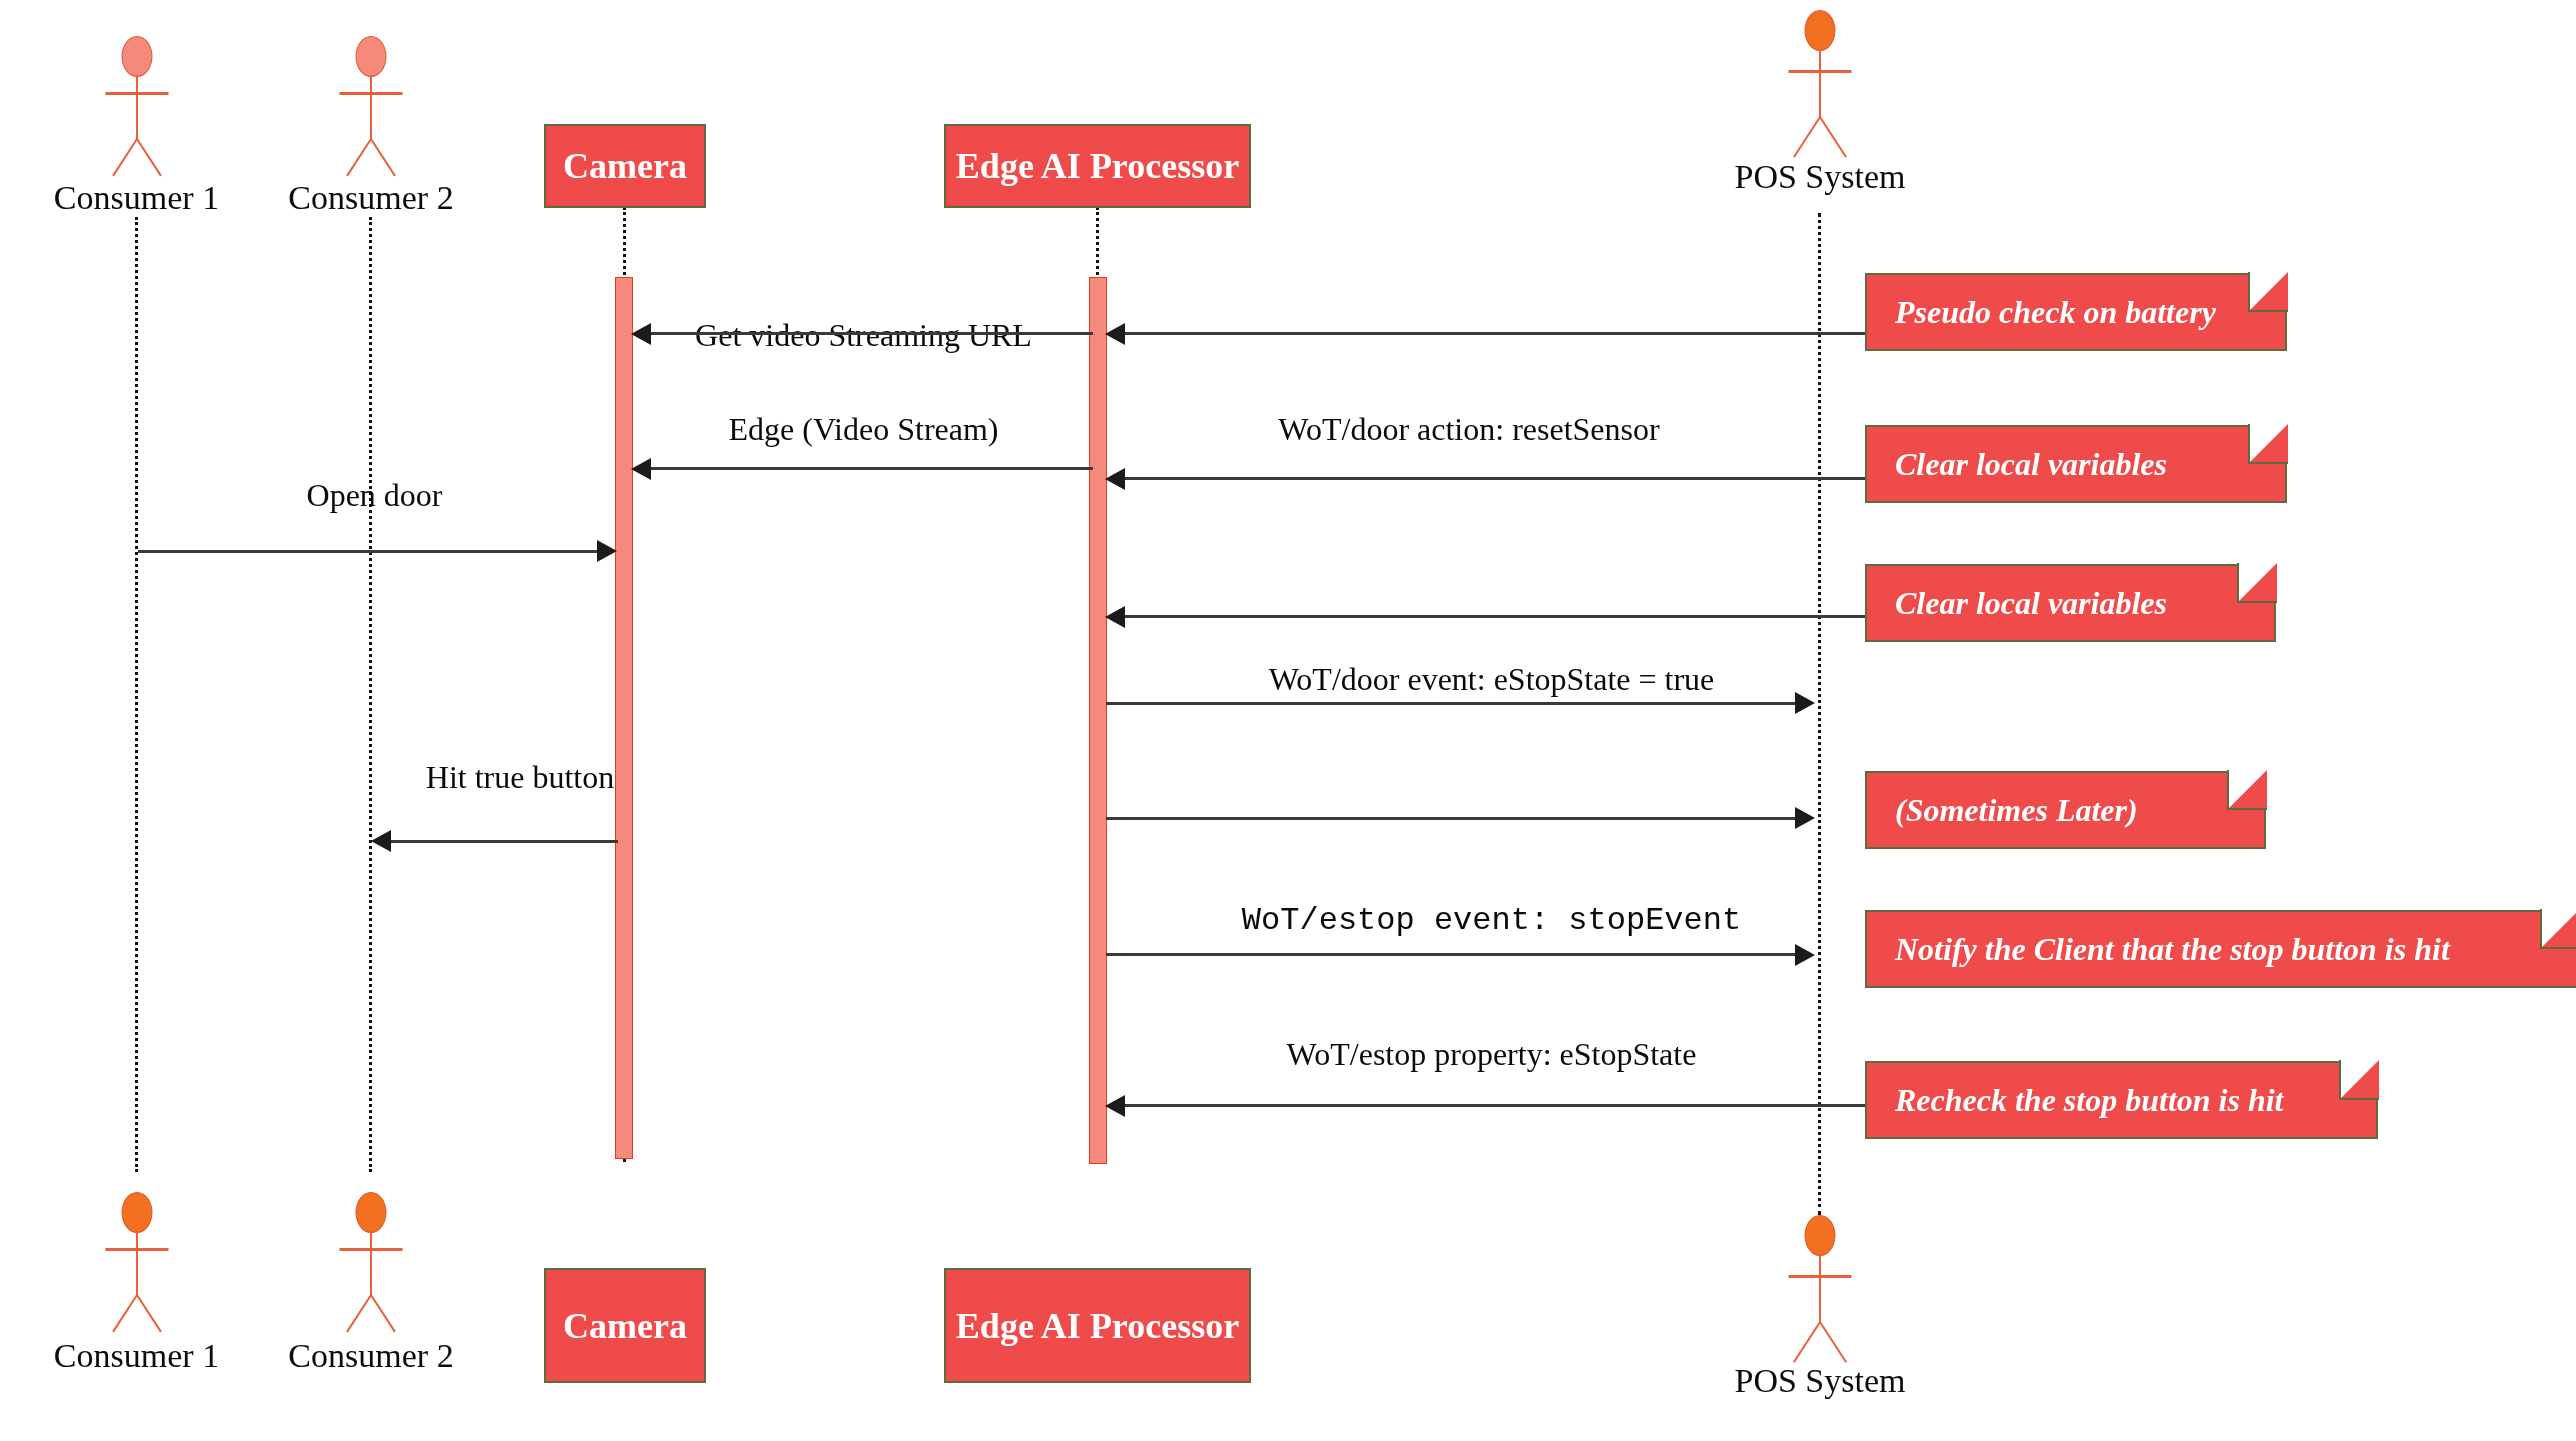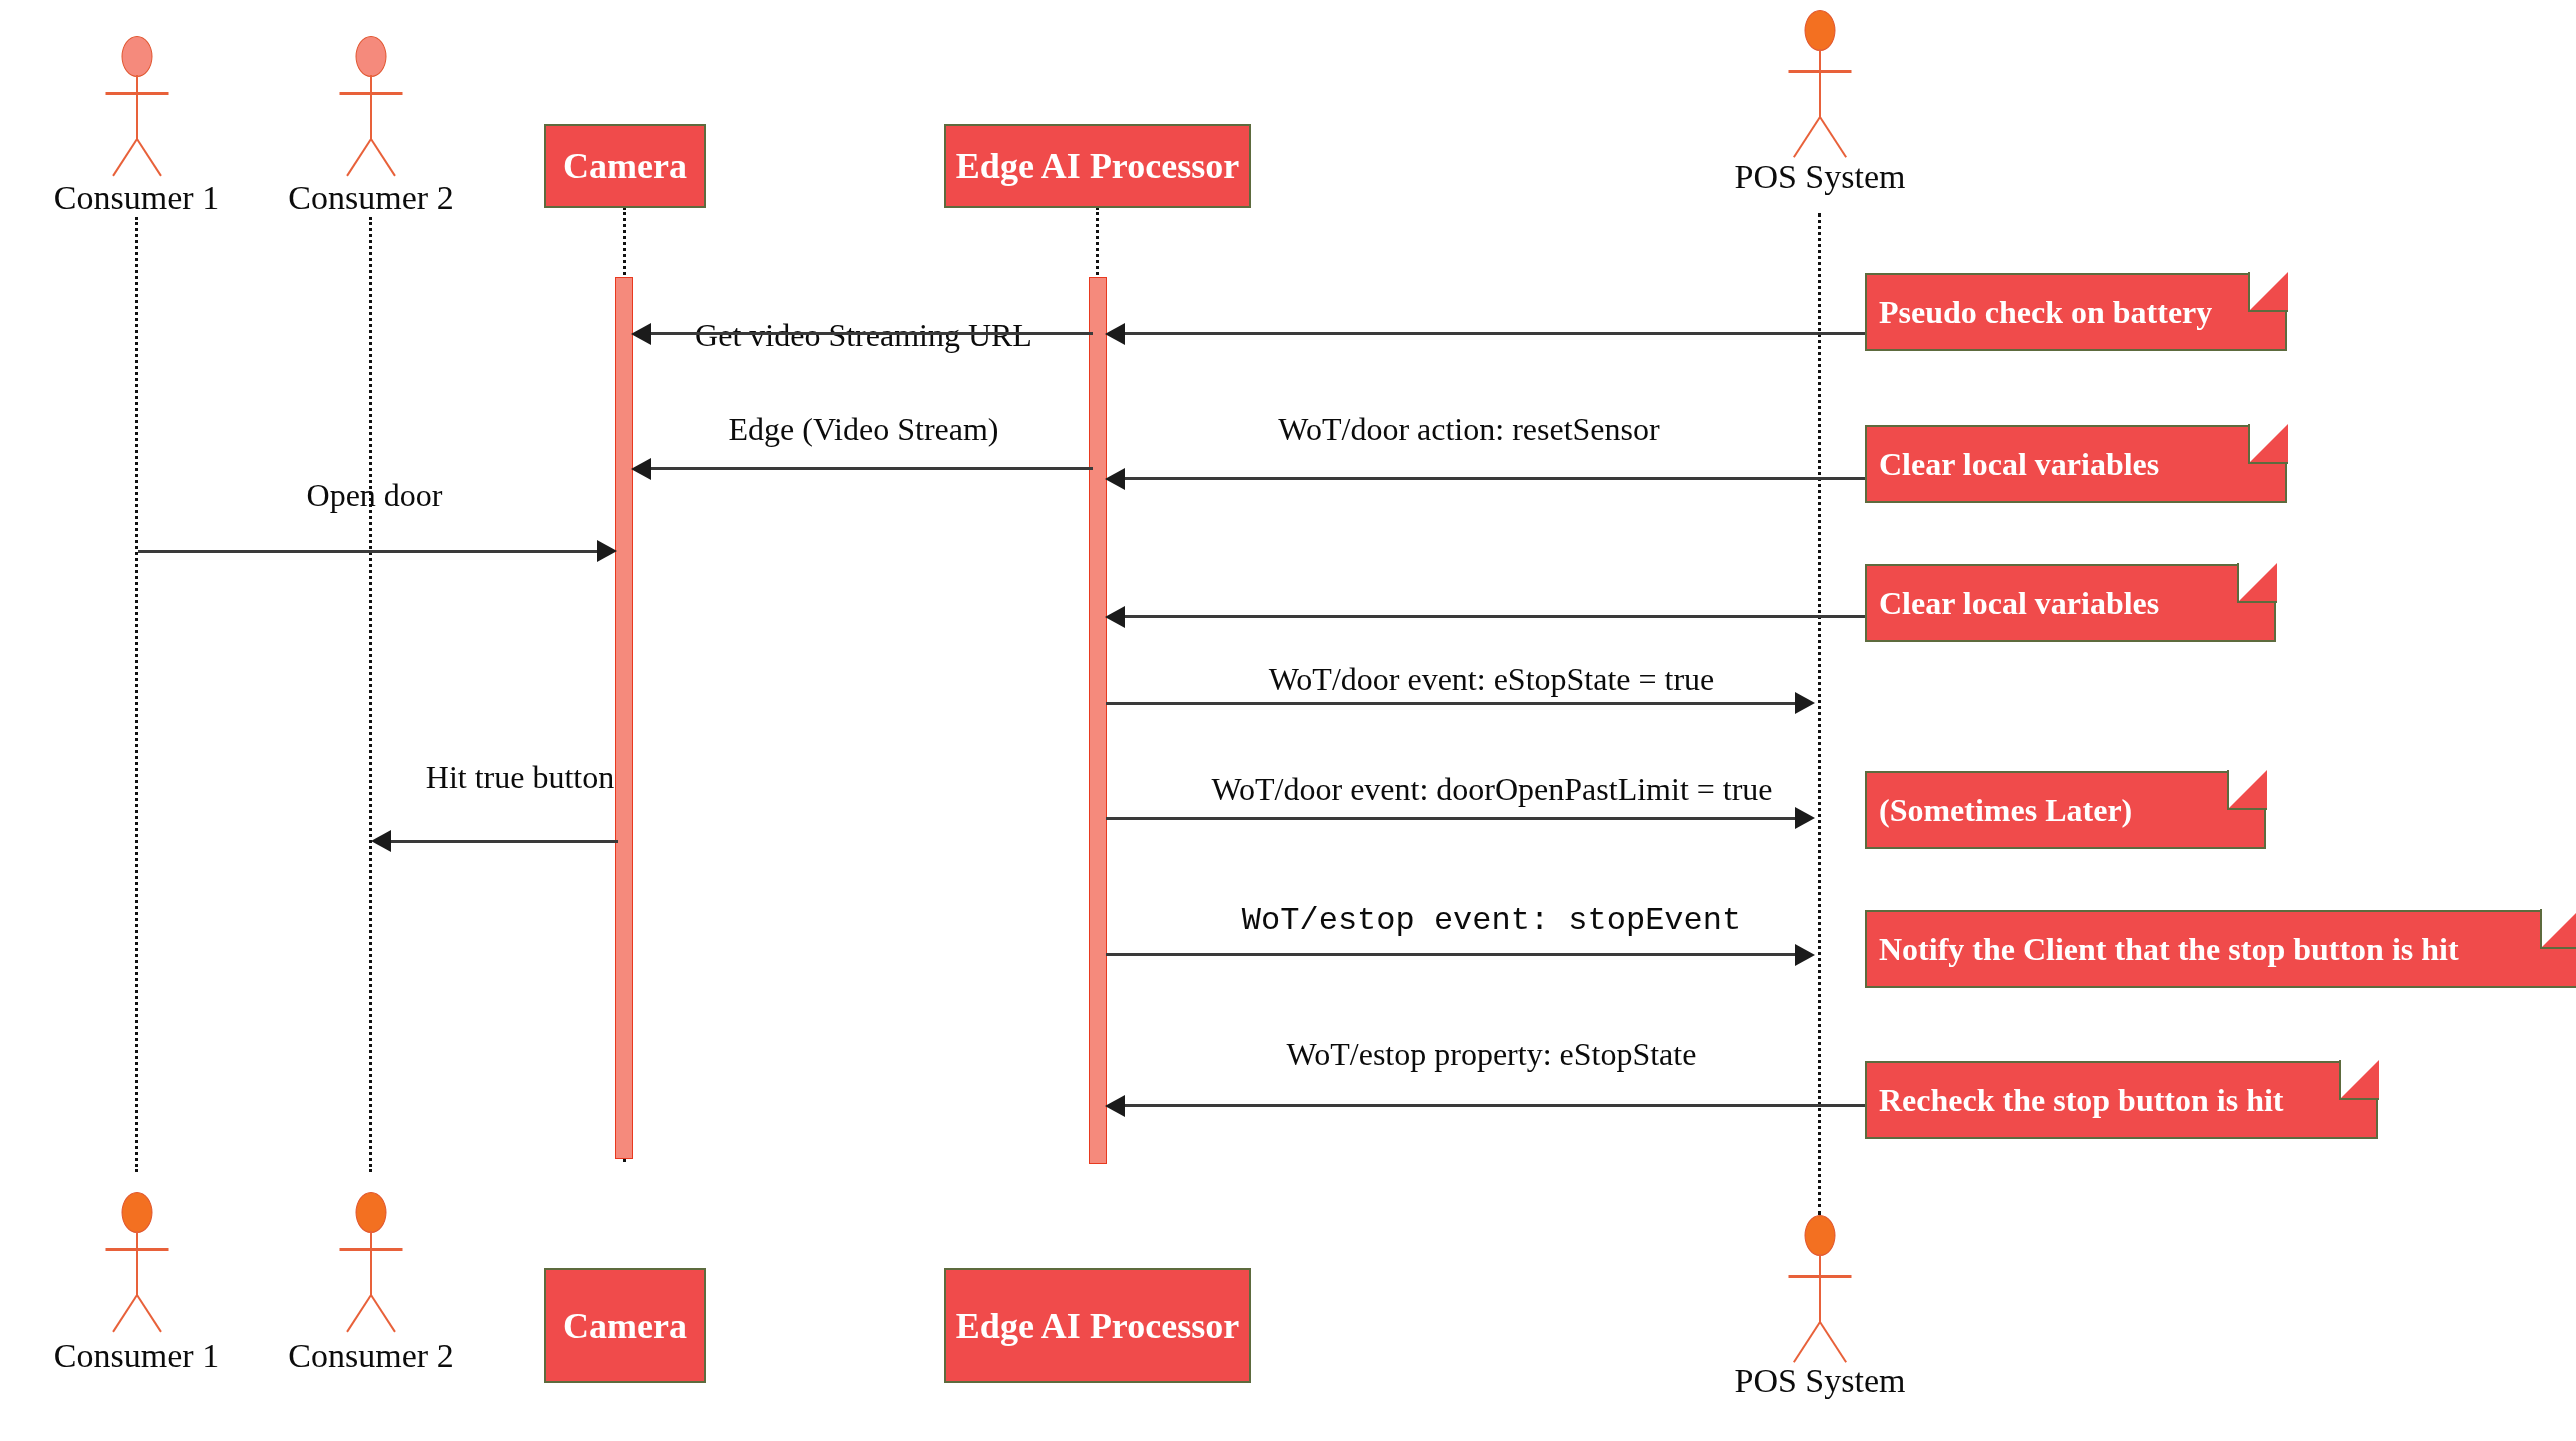--- a/index.html
+++ b/index.html
@@ -61,21 +61,21 @@
     position:absolute;white-space:nowrap;font-size:32px;color:#0b0b0b;
     text-align:center;
   }
   
   .note{
     position:absolute;background:#f04b4b;
     border:2.6px solid #5d6b3e;box-sizing:border-box;
     color:#fff;font-weight:bold;font-size:32px;white-space:nowrap;
     display:flex;align-items:center;
   }
-  .note span{padding-left:12px;}
+  .note span{padding-left:28px;font-style:italic;}
   .note .fold{
     position:absolute;top:-2.6px;right:-2.6px;width:38px;height:38px;
     background:#ffffff;
     border-left:2.6px solid #5d6b3e;border-bottom:2.6px solid #5d6b3e;
   }
   .note .fold-inner{
     position:absolute;top:-2.6px;right:-2.6px;width:0;height:0;
     border-left:38px solid transparent;border-bottom:38px solid #f04b4b;
   }
 </style>
@@ -146,21 +146,20 @@
   <div class="msg-line" style="left:138px;top:550px;width:460px;"></div>
   <div class="arrow right" style="left:597px;top:540px;"></div>
 
   <div class="msg-line" style="left:1122px;top:615px;width:746px;"></div>
   <div class="arrow left" style="left:1105px;top:606px;"></div>
 
   <div class="msg-label" style="left:1108px;top:661px;width:767px;">WoT/door event: eStopState = true</div>
   <div class="msg-line" style="left:1106px;top:702px;width:690px;"></div>
   <div class="arrow right" style="left:1795px;top:692px;"></div>
 
-  <div class="msg-label" style="left:1100px;top:771px;width:784px;">WoT/door event: doorOpenPastLimit = true</div>
   <div class="msg-line" style="left:1106px;top:817px;width:690px;"></div>
   <div class="arrow right" style="left:1795px;top:807px;"></div>
 
   <div class="msg-label" style="left:328px;top:759px;width:384px;">Hit true button</div>
   <div class="msg-line" style="left:388px;top:840px;width:230px;"></div>
   <div class="arrow left" style="left:371px;top:830px;"></div>
 
   <div class="msg-label" style="left:1108px;top:902px;width:767px;font-family:Liberation Mono, monospace;">WoT/estop event: stopEvent</div>
   <div class="msg-line" style="left:1106px;top:953px;width:690px;"></div>
   <div class="arrow right" style="left:1795px;top:944px;"></div>

